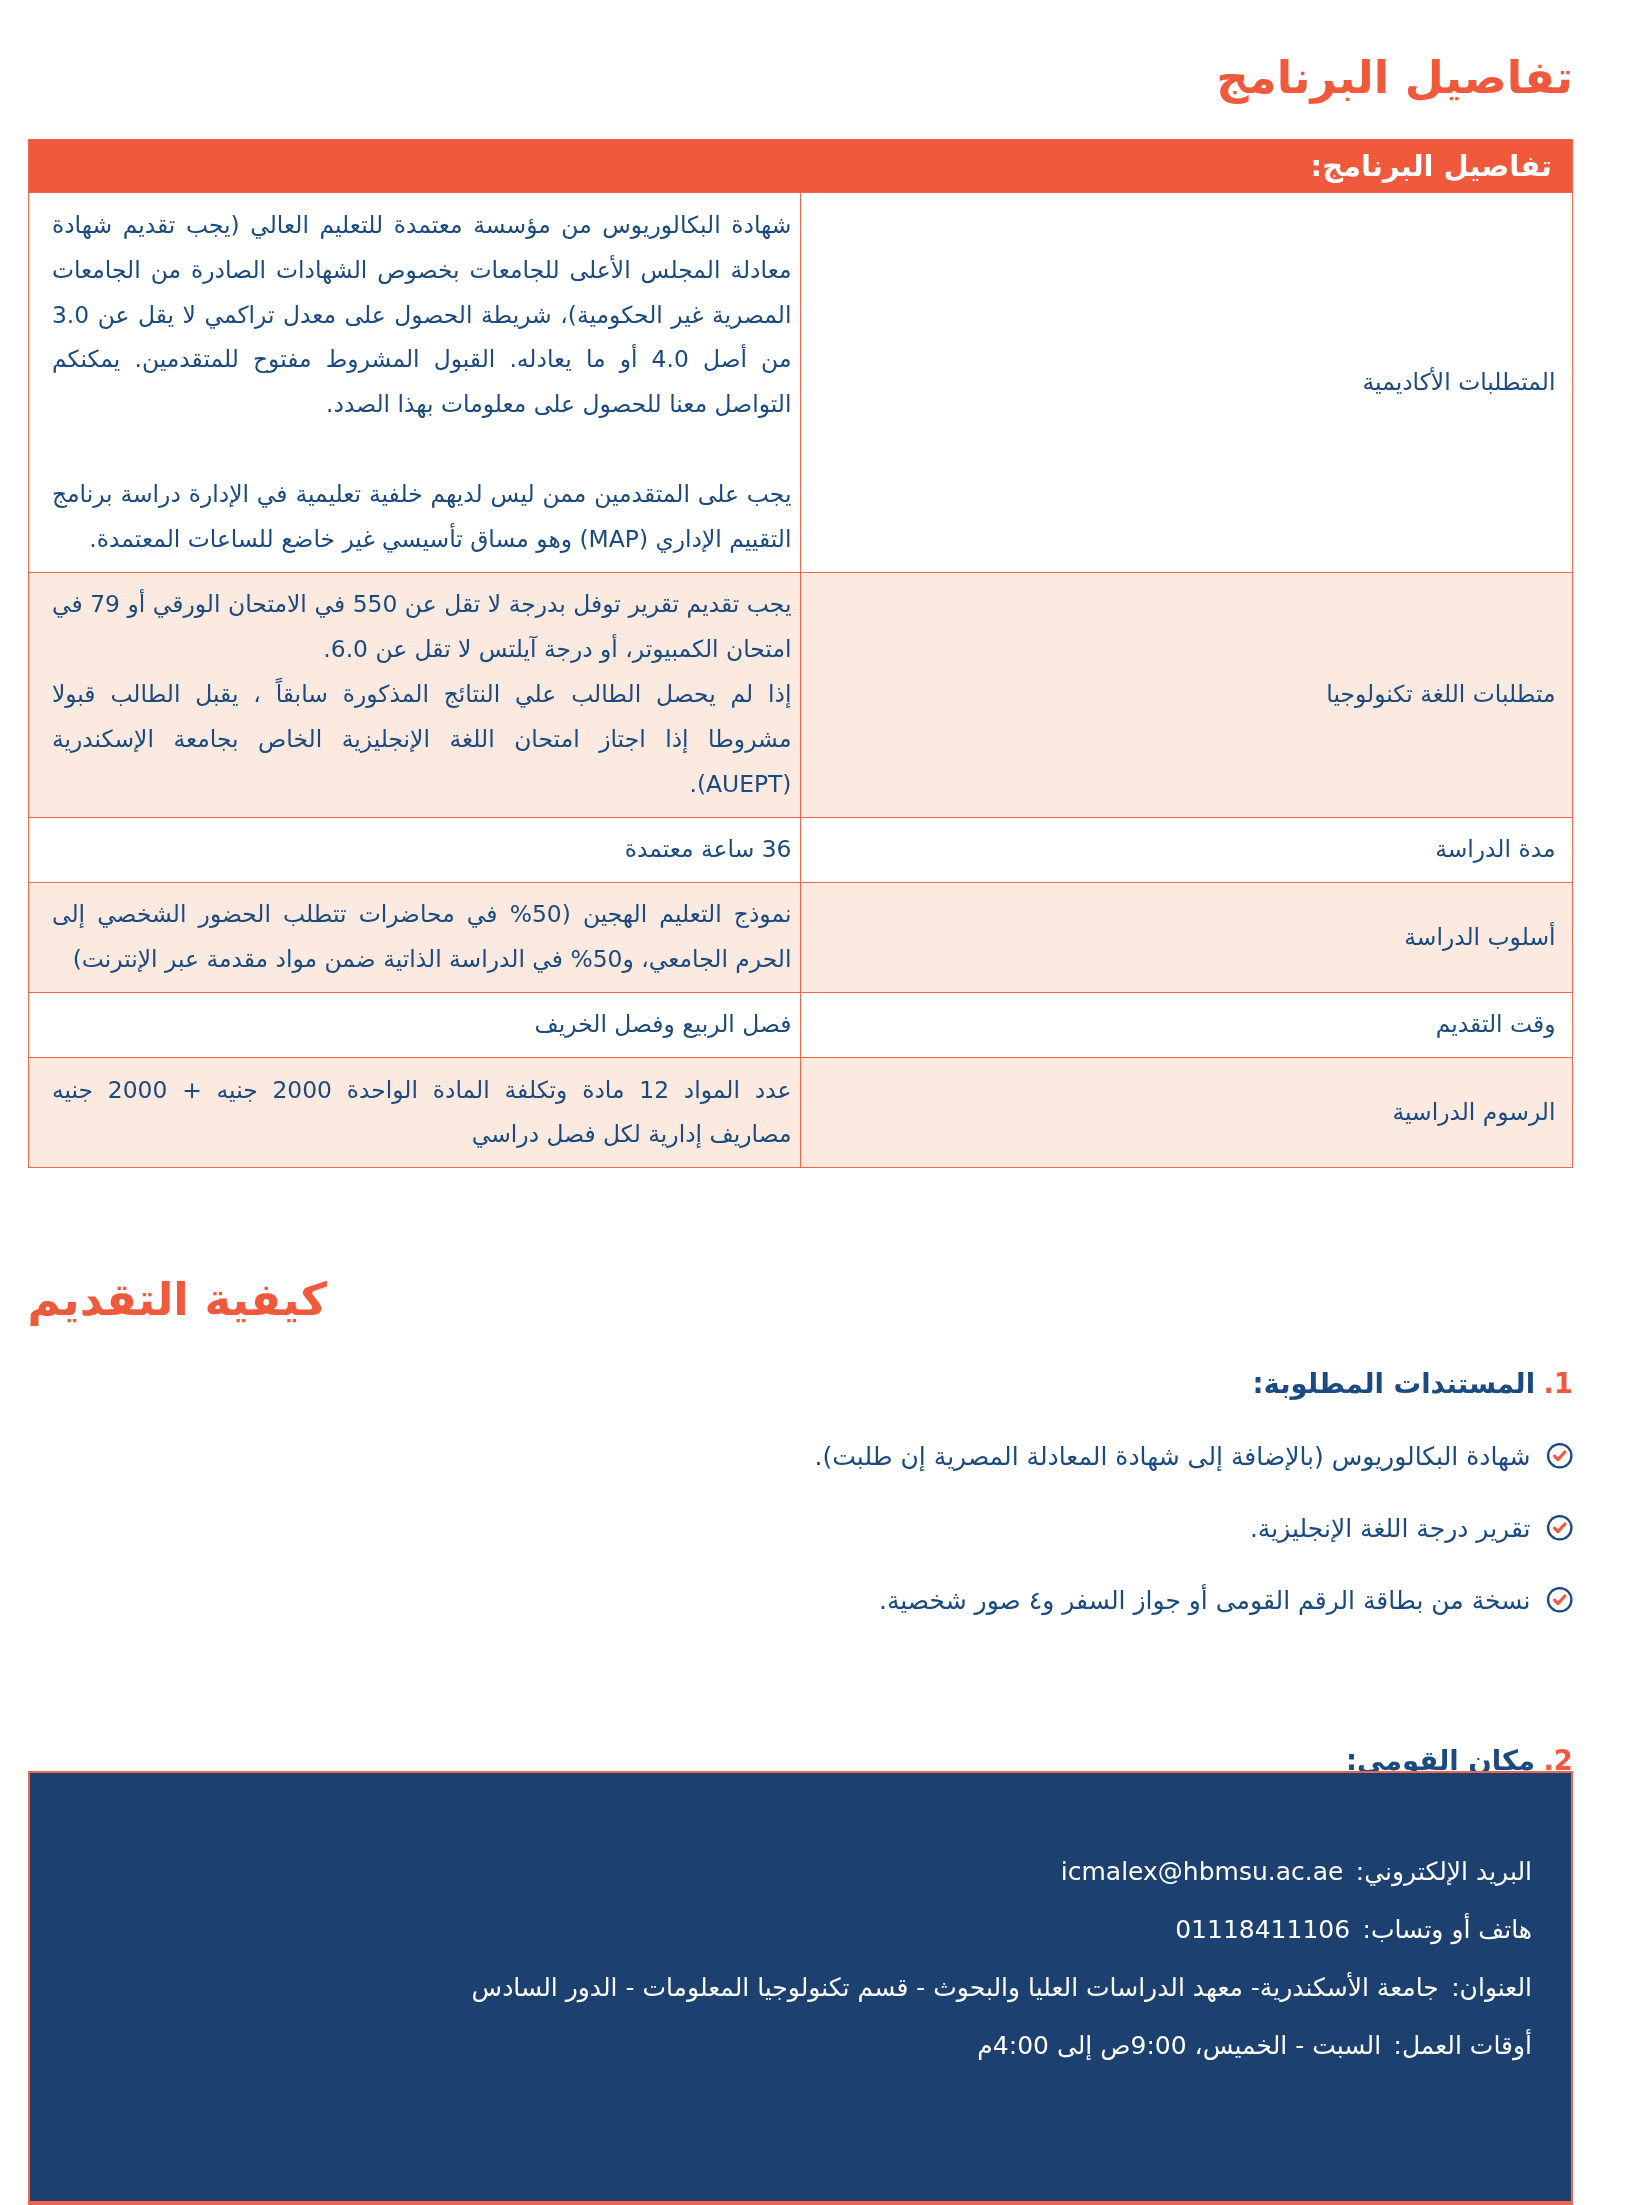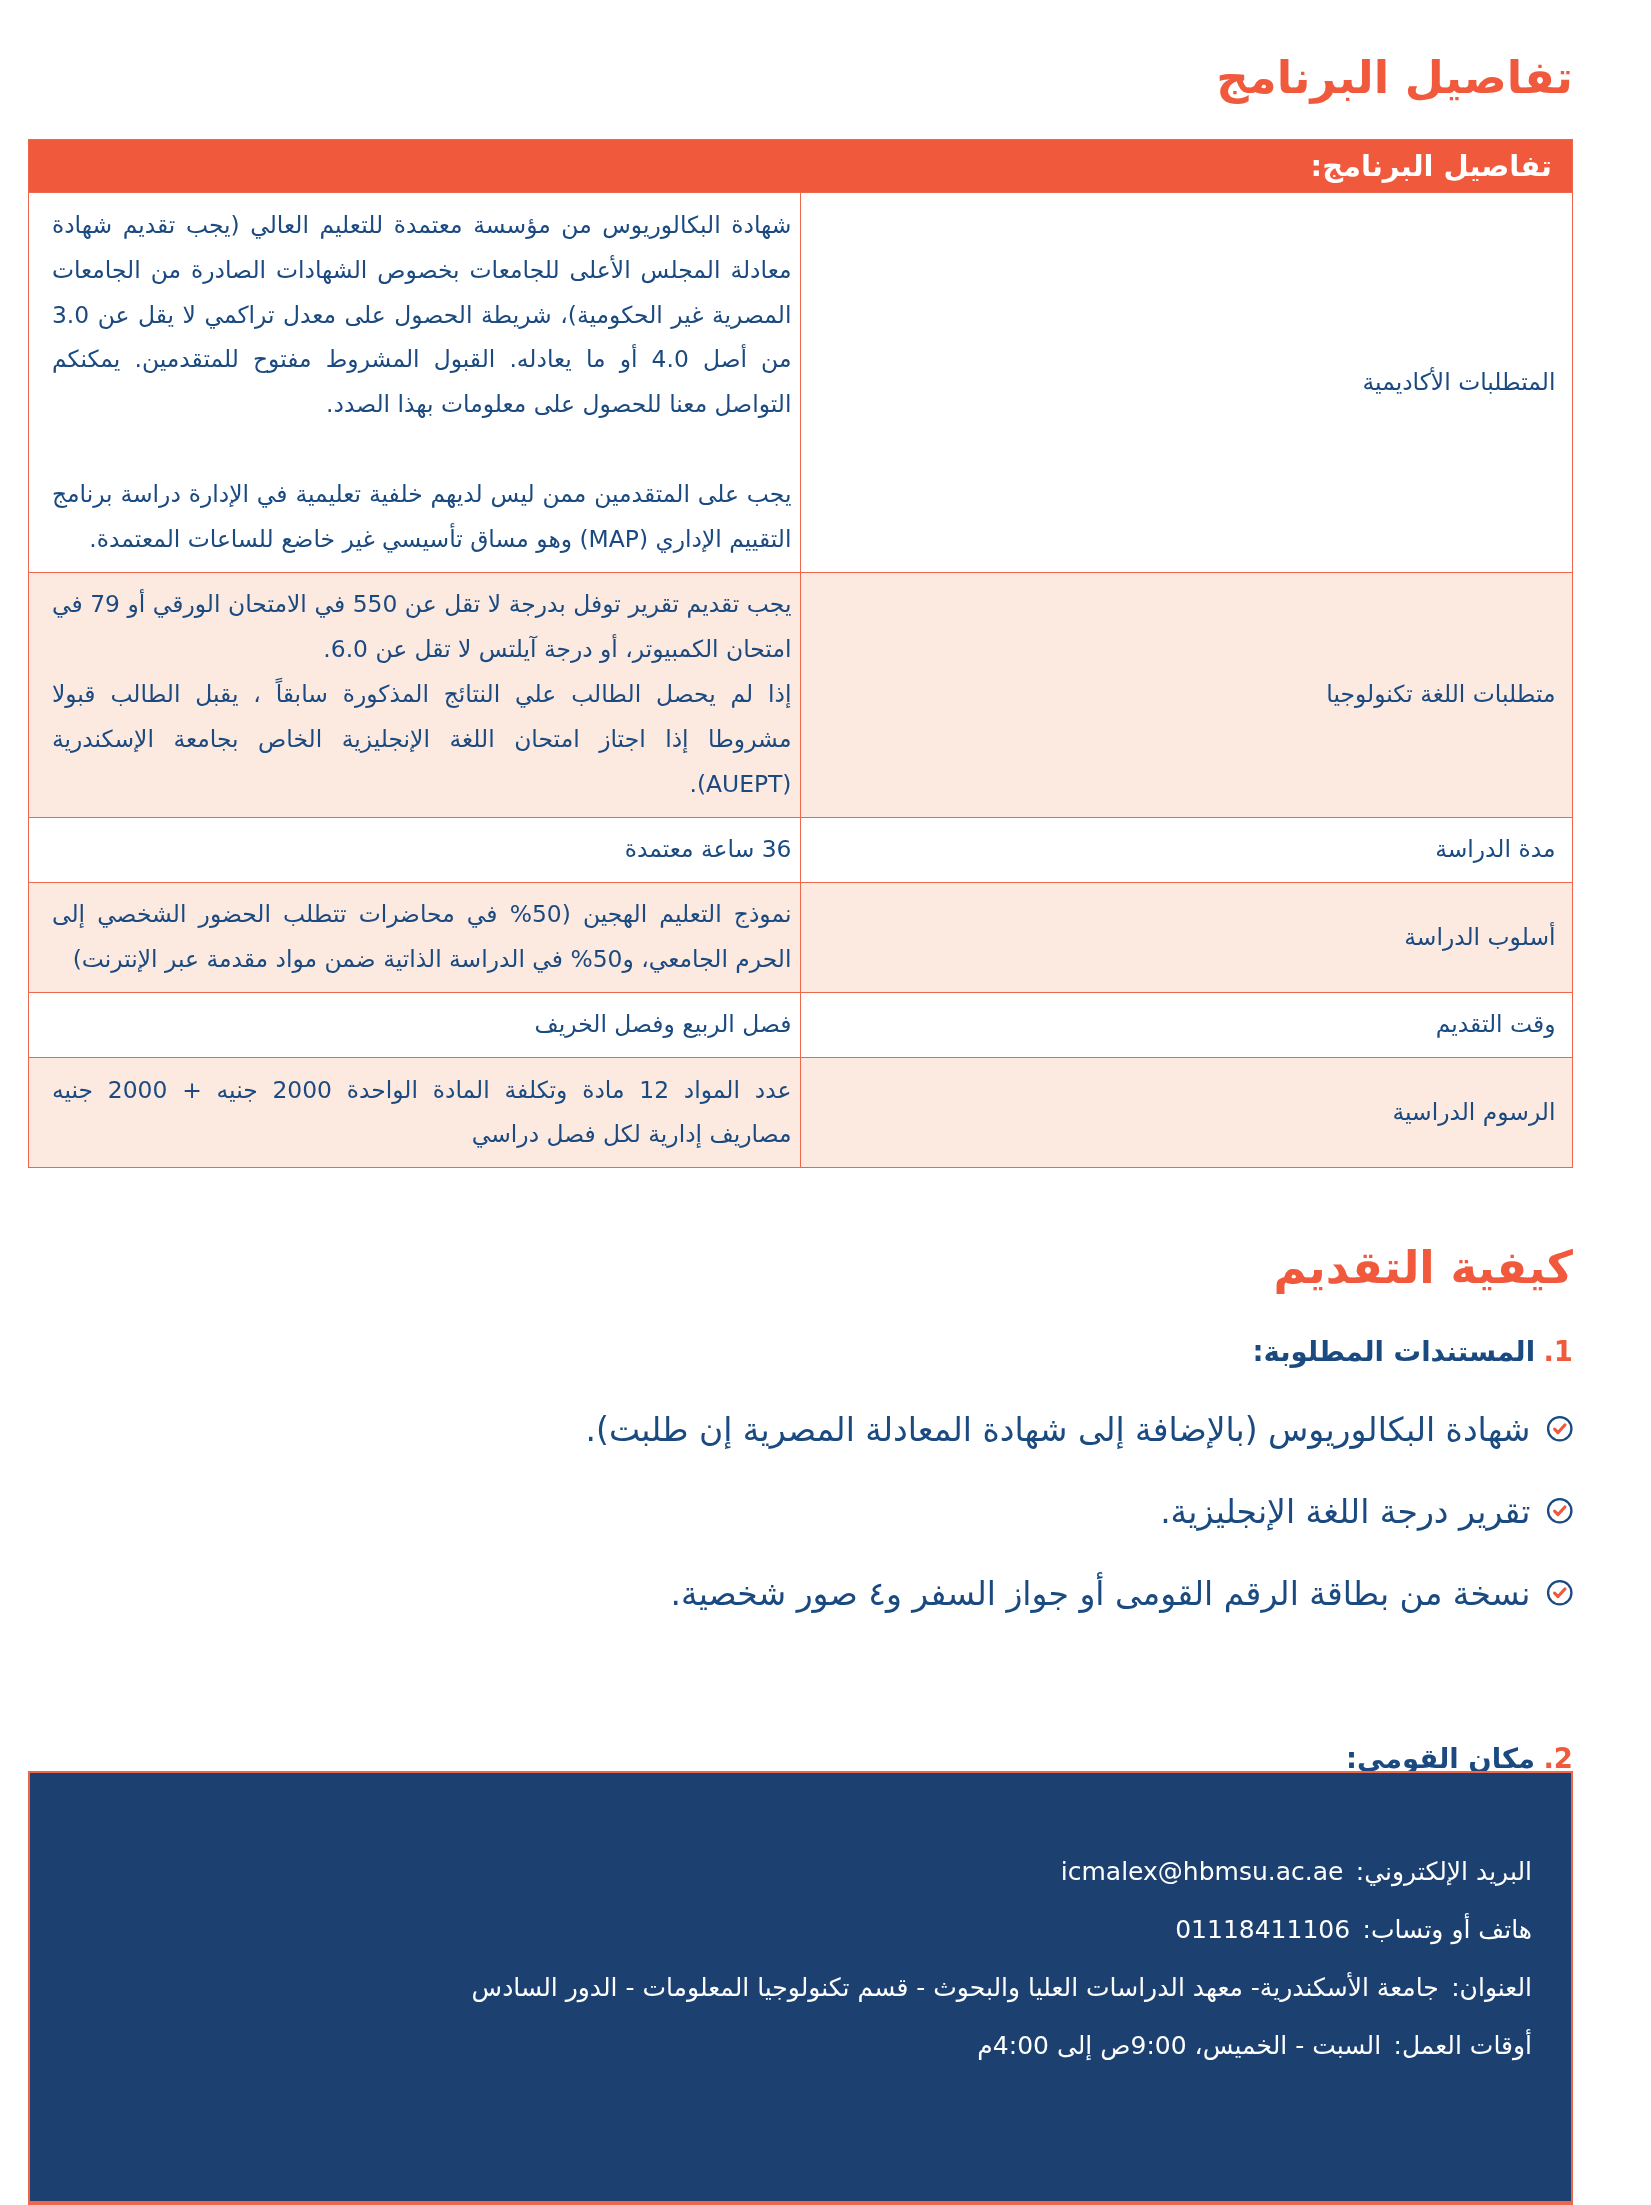--- a/index.html
+++ b/index.html
@@ -31,32 +31,32 @@
   }
   td.label-cell{width:328px;text-align:right;padding:6.9px 16.5px;}
   td.content-cell{text-align:justify;padding:9.6px 8.3px 9.6px 23.4px;}
   .cell-text{white-space:pre-line;}
   tr.row-peach{background:#FCE9E0;}
   tr.r1{height:310px;} tr.r2{height:179px;} tr.r3{height:51px;}
   tr.r4{height:98px;} tr.r5{height:51px;} tr.r6{height:52px;padding-left:19px;}
 
   
   .howto-title{
-    margin-top:70px;font-size:45px;font-weight:bold;color:#F1593C;
-    text-align:right;line-height:1.35;
+    margin-top:102px;font-size:45px;font-weight:bold;color:#F1593C;
+    text-align:left;line-height:1.35;
   }
   .sec-heading{
     font-size:27.5px;font-weight:bold;color:#1A4A80;text-align:right;
   }
   .sec-heading.first{margin-top:36px;}
   .sec-heading.second{margin-top:129px;}
   .sec-num{color:#F1593C;margin-left:8.3px;}
   .check-list{margin-top:6.9px;}
   .check-item{
-    display:flex;align-items:center;gap:15px;font-size:33px;
+    display:flex;align-items:center;gap:15px;font-size:25px;
     color:#1A4A80;margin-top:43px;
   }
   .check-icon{flex:0 0 auto;width:27.5px;height:27.5px;display:block;}
   .section2-text{margin-top:40px;font-size:25px;color:#1A4A80;text-align:right;}
 
   
   .footer{
     position:absolute;bottom:0;left:27.5px;right:78px;height:434px;
     box-sizing:border-box;background:#1C4070;
     border:2.1px solid #F0664B;border-bottom-width:4.8px;

